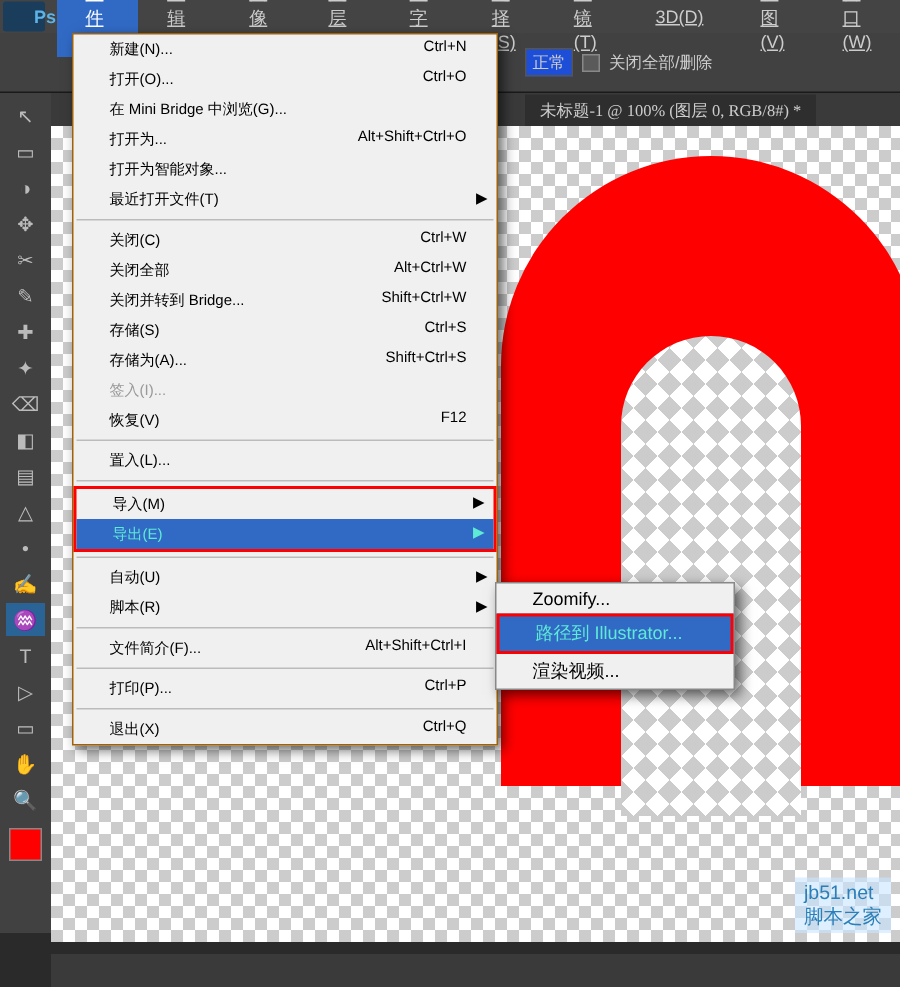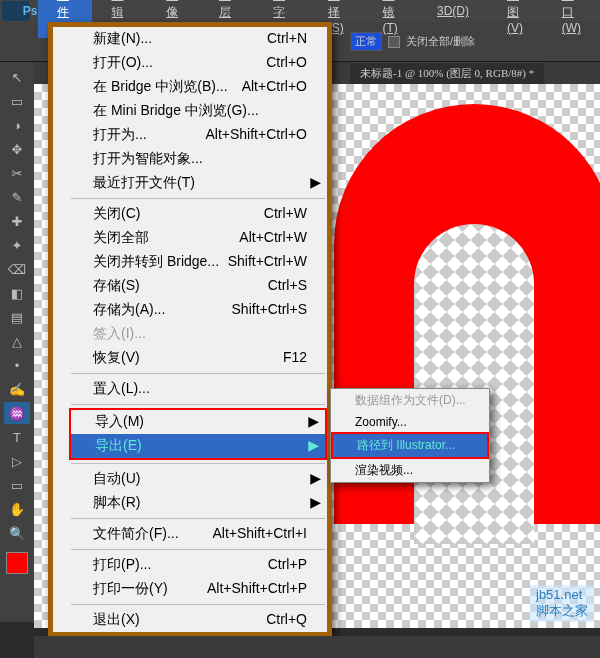--- a/index.html
+++ b/index.html
@@ -16,21 +16,21 @@
 .optbar .sel { background: #1d4ed8; border: 1px solid #555; color: #ccc; font-size: 11px; padding: 1px 4px; }
 
 .tabs { background: #3a3a3a; height: 22px; padding-left: 350px; display: flex; align-items: center; }
 .tab { color: #ccc; font-size: 11px; padding: 3px 10px; background: #2e2e2e; font-family: Liberation Serif, serif; }
 
 .toolbox { position: absolute; left: 0; top: 62px; width: 34px; background: #414141; height: 560px; display: flex; flex-direction: column; align-items: center; padding-top: 4px; gap: 2px; }
 .tool { width: 26px; height: 22px; color: #bbb; font-size: 13px; display: flex; align-items: center; justify-content: center; cursor: pointer; }
 .tool.sel { background: #2a6496; }
 .swatch { width: 22px; height: 22px; background: #f00; border: 1px solid #888; margin-top: 6px; }
 
-.dropdown { position: absolute; left: 48px; top: 22px; width: 284px; background: #f0f0f0; border: 5px solid #a16207; box-shadow: 3px 3px 8px rgba(0,0,0,.6); font-size: 14px; padding-left: 16px; }
+.dropdown { position: absolute; left: 48px; top: 22px; width: 284px; background: #f0f0f0; border: 1px solid #a16207; box-shadow: 3px 3px 8px rgba(0,0,0,.6); font-size: 10px; }
 .ditem { display: flex; justify-content: space-between; padding: 3px 20px 3px 24px; cursor: pointer; color: #000; position: relative; }
 .ditem.hl { background: #316ac5; color: #5eead4; }
 .ditem.dis { color: #999; }
 .sep { height: 1px; background: #bbb; margin: 3px 2px; }
 .arrow { position: absolute; right: 6px; }
 .box-red { border: 2px solid #f00; }
 
 .submenu { position: absolute; left: 330px; top: 388px; width: 160px; background: #f0f0f0; border: 1px solid #888; box-shadow: 3px 3px 8px rgba(0,0,0,.6); font-size: 12px; }
 
 .canvas { position: absolute; left: 34px; top: 84px; right: 0; bottom: 30px; background-image:
@@ -104,24 +104,20 @@
 <div class="dropdown">
   <div class="ditem">
       <span>新建(N)...</span>
       <span>Ctrl+N</span>
     </div>
   <div class="ditem">
       <span>打开(O)...</span>
       <span>Ctrl+O</span>
     </div>
   <div class="ditem">
-      <span>在 Bridge 中浏览(B)...</span>
-      <span>Alt+Ctrl+O</span>
-    </div>
-  <div class="ditem">
       <span>在 Mini Bridge 中浏览(G)...</span>
     </div>
   <div class="ditem">
       <span>打开为...</span>
       <span>Alt+Shift+Ctrl+O</span>
     </div>
   <div class="ditem">
       <span>打开为智能对象...</span>
     </div>
   <div class="ditem">
@@ -183,35 +179,28 @@
   <div class="sep"></div>
   <div class="ditem">
       <span>文件简介(F)...</span>
       <span>Alt+Shift+Ctrl+I</span>
     </div>
   <div class="sep"></div>
   <div class="ditem">
       <span>打印(P)...</span>
       <span>Ctrl+P</span>
     </div>
-  <div class="ditem">
-      <span>打印一份(Y)</span>
-      <span>Alt+Shift+Ctrl+P</span>
-    </div>
   <div class="sep"></div>
   <div class="ditem">
       <span>退出(X)</span>
       <span>Ctrl+Q</span>
     </div>
 </div>
 
 <div class="submenu">
-  <div class="ditem dis">
-      <span>数据组作为文件(D)...</span>
-    </div>
   <div class="ditem">
       <span>Zoomify...</span>
     </div>
   <div class="ditem hl box-red">
       <span>路径到 Illustrator...</span>
     </div>
   <div class="ditem">
       <span>渲染视频...</span>
     </div>
 </div>

